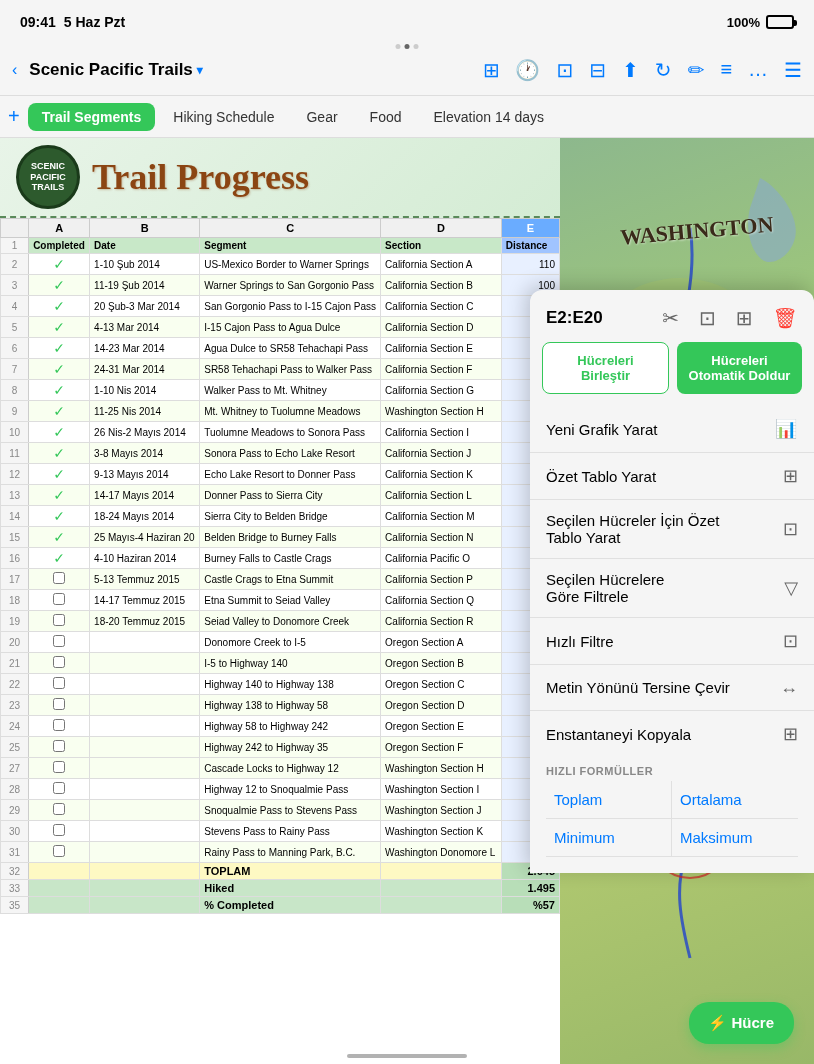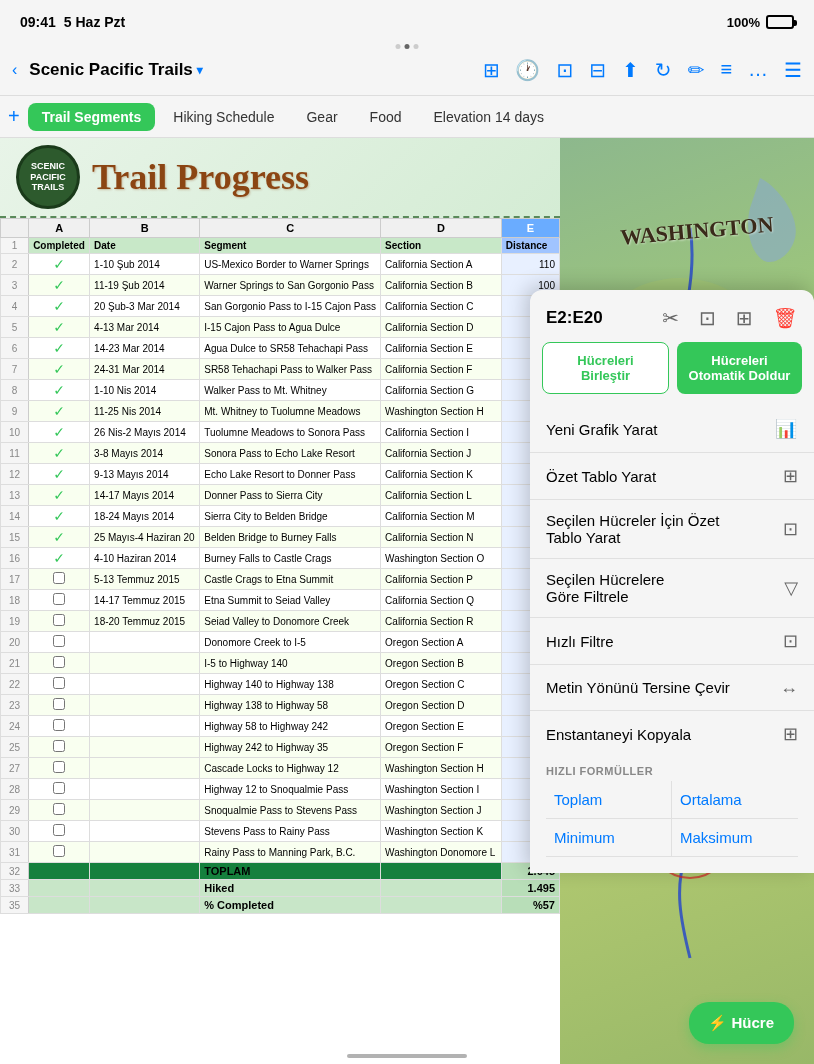--- a/index.html
+++ b/index.html
@@ -481,21 +481,21 @@
               <td style="font-size: 10px;">25 Mayıs-4 Haziran 20</td>
               <td style="font-size: 10px;">Belden Bridge to Burney Falls</td>
               <td style="font-size: 10px;">California Section N</td>
               <td style="background: rgb(232, 240, 255); font-size: 10px; text-align: right;">132</td>
             </tr>
             <tr style="background: rgb(255, 255, 255);">
               <td class="row-num-col">16</td>
               <td class="completed-check">✓</td>
               <td style="font-size: 10px;">4-10 Haziran 2014</td>
               <td style="font-size: 10px;">Burney Falls to Castle Crags</td>
-              <td style="font-size: 10px;">Washington Section O</td>
+              <td style="font-size: 10px;">California Pacific O</td>
               <td style="background: rgb(232, 240, 255); font-size: 10px; text-align: right;">85</td>
             </tr>
             <tr style="background: rgb(249, 255, 240);">
               <td class="row-num-col">17</td>
               <td class="completed-check"><input type="checkbox" style="width: 12px; height: 12px;"></td>
               <td style="font-size: 10px;">5-13 Temmuz 2015</td>
               <td style="font-size: 10px;">Castle Crags to Etna Summit</td>
               <td style="font-size: 10px;">California Section P</td>
               <td style="background: rgb(232, 240, 255); font-size: 10px; text-align: right;">95</td>
             </tr>
@@ -596,21 +596,21 @@
               <td style="background: rgb(232, 240, 255); font-size: 10px; text-align: right;">115</td>
             </tr>
             <tr style="background: rgb(249, 255, 240);">
               <td class="row-num-col">31</td>
               <td class="completed-check"><input type="checkbox" style="width: 12px; height: 12px;"></td>
               <td style="font-size: 10px;"></td>
               <td style="font-size: 10px;">Rainy Pass to Manning Park, B.C.</td>
               <td style="font-size: 10px;">Washington Donomore L</td>
               <td style="background: rgb(232, 240, 255); font-size: 10px; text-align: right;">69</td>
             </tr>
-            <tr style="background: #15803d;">
+            <tr style="background: #fef9c3;">
               <td class="row-num-col">32</td>
               <td></td>
               <td></td>
               <td style="font-weight: 600; font-size: 11px;">TOPLAM</td>
               <td></td>
               <td style="background: rgb(184, 222, 184); font-weight: 600; font-size: 11px; text-align: right;">2.645</td>
             </tr>
             <tr style="background: rgb(200, 230, 200);">
               <td class="row-num-col">33</td>
               <td></td>

